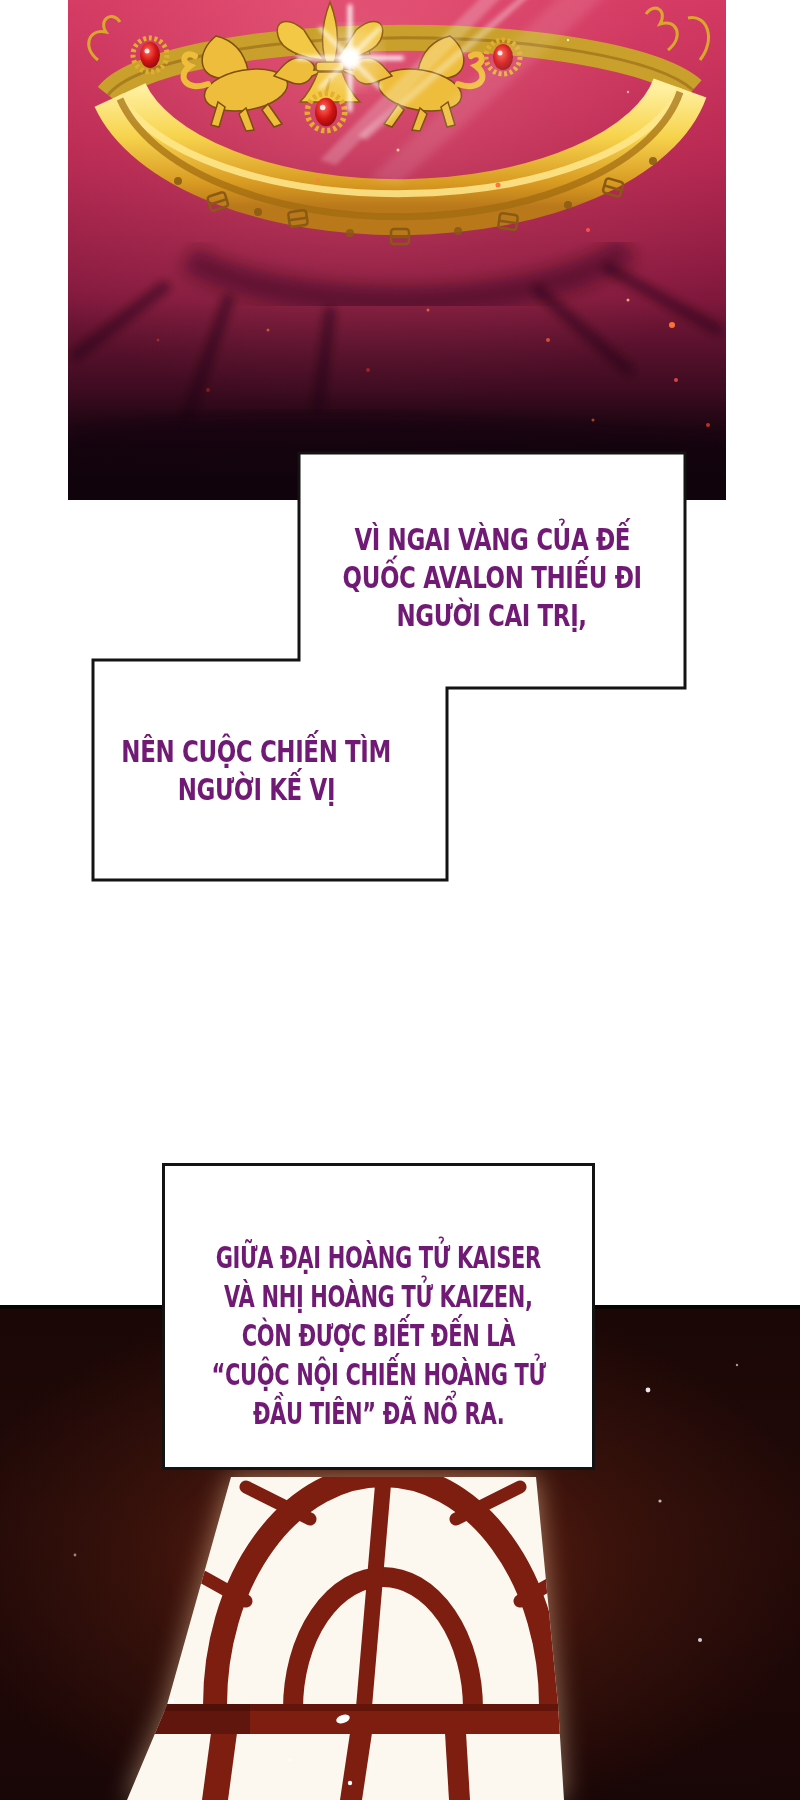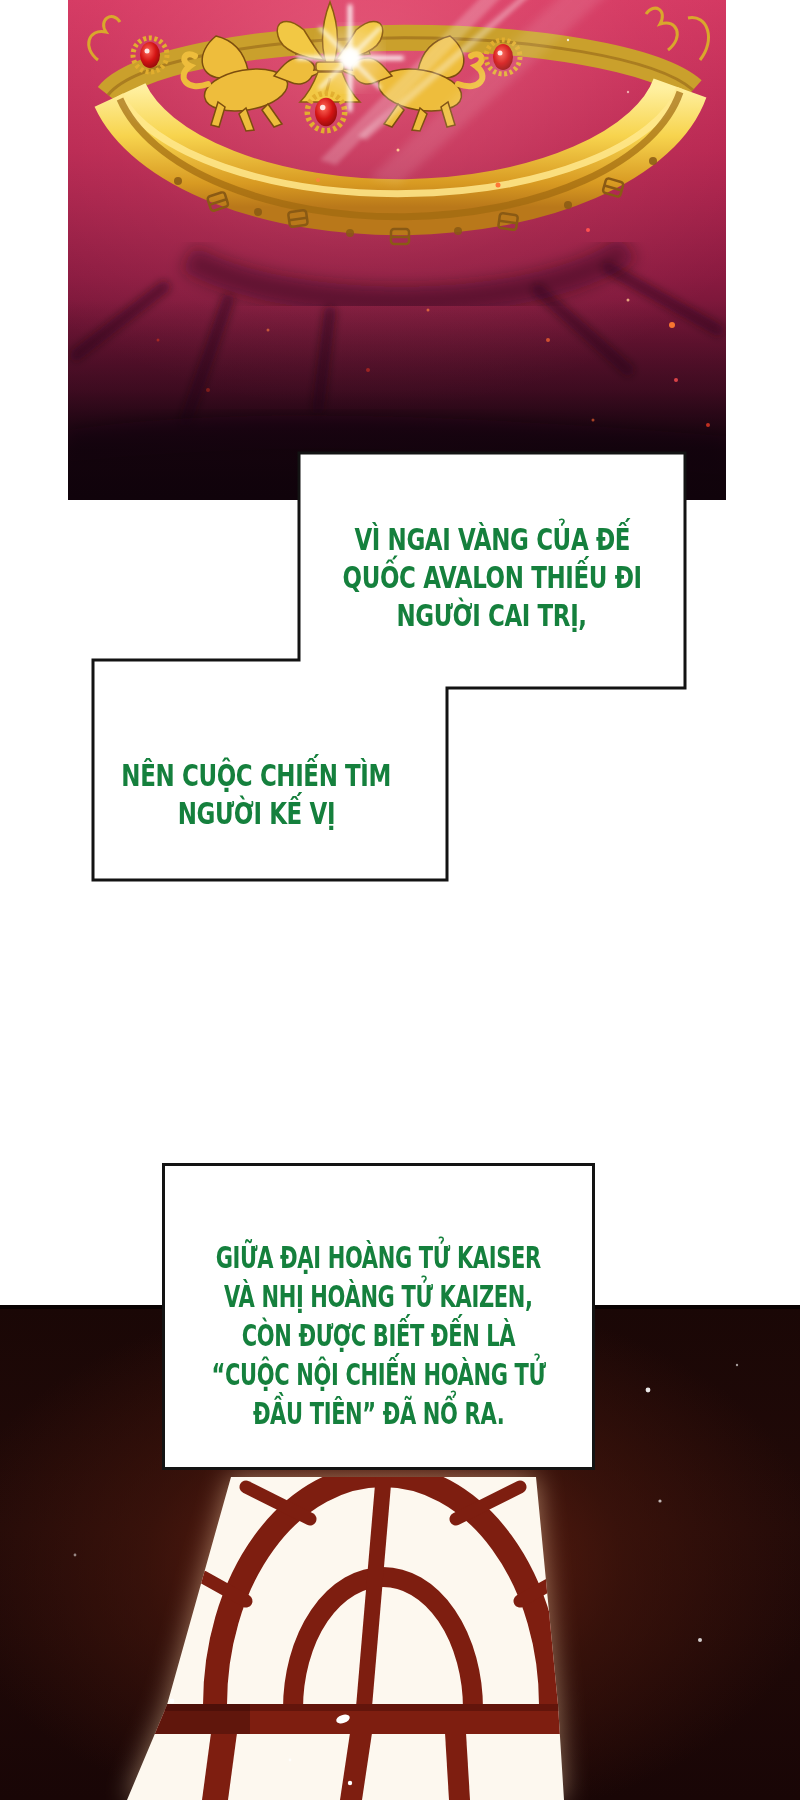--- a/index.html
+++ b/index.html
@@ -1,21 +1,21 @@
 <!DOCTYPE html>
 <html><head>
 <meta charset="utf-8">
 <style>
   html,body{margin:0;padding:0;}
   body{width:800px;height:1800px;position:relative;background:#ffffff;
        font-family:"DejaVu Sans","Liberation Sans",sans-serif;overflow:hidden;}
   .abs{position:absolute;}
   .panel{overflow:hidden;}
   .nar-text{position:absolute;display:flex;flex-direction:column;align-items:center;
-            justify-content:center;text-align:center;color:#15803d;font-weight:bold;}
+            justify-content:center;text-align:center;color:#701a75;font-weight:bold;}
   .nar-line{display:block;white-space:nowrap;transform:scaleX(0.74);transform-origin:50% 50%;
             font-size:31px;line-height:38px;letter-spacing:-0.5px;}
   .nar-line.small{transform:scaleX(0.70);font-size:30px;line-height:39px;}
   #box3{background:#ffffff;border:3px solid #131313;box-sizing:border-box;}
   svg{display:block;}
 </style>
 </head>
 <body>
 
 <section class="abs panel" id="panel-crown" style="left:68px;top:0;width:658px;height:500px;background:#8a1a40;">
@@ -256,21 +256,21 @@
 <svg class="abs" width="800" height="1800" viewBox="0 0 800 1800" style="left:0;top:0;pointer-events:none;">
   <path d="M299,453 L685,453 L685,688 L447,688 L447,880 L93,880 L93,660 L299,660 Z" fill="#ffffff" stroke="#131313" stroke-width="3" stroke-linejoin="miter"></path>
 </svg>
 
 <div class="nar-text" id="box1" style="left:299px;top:453px;width:386px;height:235px;padding-top:6px;">
   <span class="nar-line">VÌ NGAI VÀNG CỦA ĐẾ</span>
   <span class="nar-line">QUỐC AVALON THIẾU ĐI</span>
   <span class="nar-line">NGƯỜI CAI TRỊ,</span>
 </div>
 
-<div class="nar-text" id="box2" style="left:93px;top:684px;width:326px;height:220px;">
+<div class="nar-text" id="box2" style="left:93px;top:660px;width:326px;height:220px;">
   <span class="nar-line">NÊN CUỘC CHIẾN TÌM</span>
   <span class="nar-line">NGƯỜI KẾ VỊ</span>
 </div>
 
 <div class="nar-text" id="box3" style="left:162px;top:1163px;width:433px;height:307px;padding-top:38px;">
   <span class="nar-line small">GIỮA ĐẠI HOÀNG TỬ KAISER</span>
   <span class="nar-line small">VÀ NHỊ HOÀNG TỬ KAIZEN,</span>
   <span class="nar-line small">CÒN ĐƯỢC BIẾT ĐẾN LÀ</span>
   <span class="nar-line small">“CUỘC NỘI CHIẾN HOÀNG TỬ</span>
   <span class="nar-line small">ĐẦU TIÊN” ĐÃ NỔ RA.</span>

